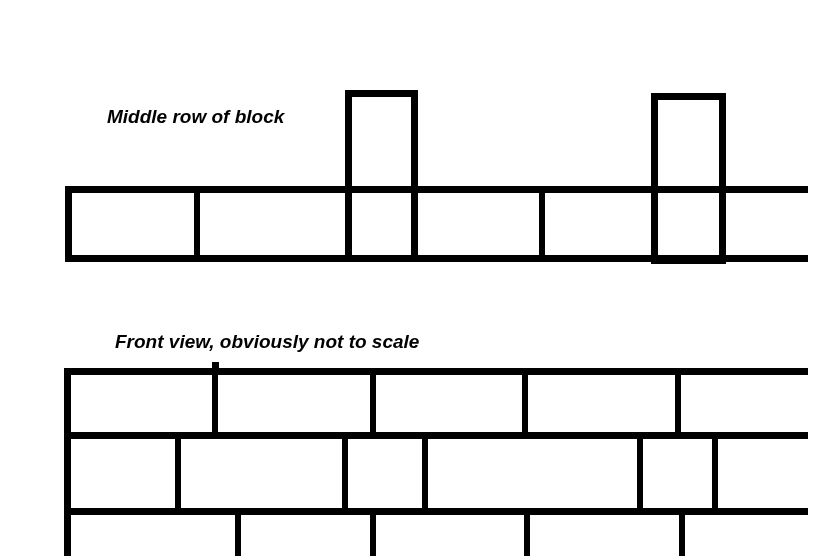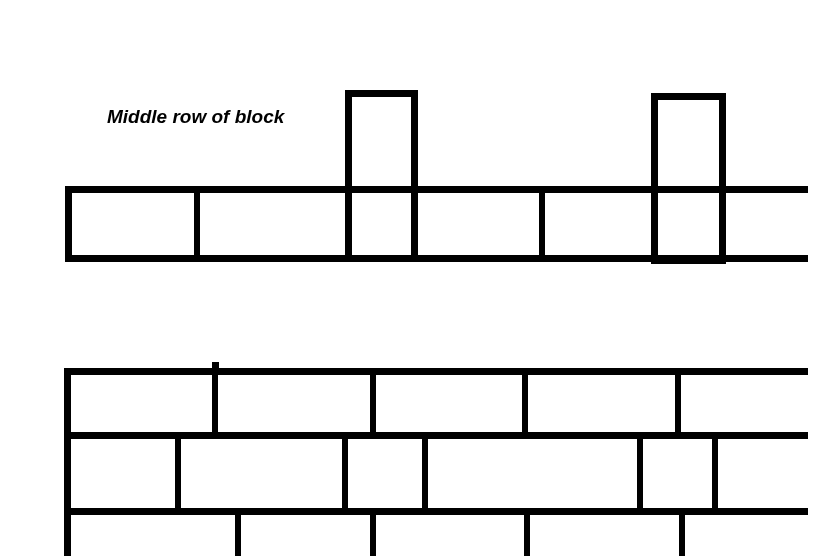--- a/index.html
+++ b/index.html
@@ -26,20 +26,21 @@
   .label-front-view { left: 63px; top: 279px; }
   .shape { position: absolute; }
   .outline { border-style: solid; background: transparent; }
   .fill { background: #000000; }
 </style>
 </head>
 <body>
 
 <div class="canvas">
   <div class="diagram-label label-middle-row">Middle row of block</div>
+  <div class="diagram-label label-front-view">Front view, obviously not to scale</div>
   <div id="middle-row-diagram">
       <div class="shape outline" style="left: 13px; top: 134px; width: 809px; height: 76px; border-width: 7px; border-color: rgb(0, 0, 0);"></div>
       <div class="shape fill" style="left: 142px; top: 134px; width: 6px; height: 76px; background: rgb(0, 0, 0);"></div>
       <div class="shape fill" style="left: 487px; top: 134px; width: 6px; height: 76px; background: rgb(0, 0, 0);"></div>
       <div class="shape outline" style="left: 293px; top: 38px; width: 73px; height: 172px; border-width: 7px; border-color: rgb(0, 0, 0);"></div>
       <div class="shape outline" style="left: 599px; top: 41px; width: 75px; height: 171px; border-width: 7px; border-color: rgb(0, 0, 0);"></div>
     </div>
   <div id="front-view-diagram">
       <div class="shape outline" style="left: 12px; top: 316px; width: 810px; height: 226px; border-width: 7px; border-color: rgb(0, 0, 0);"></div>
       <div class="shape fill" style="left: 12px; top: 380px; width: 810px; height: 7px; background: rgb(0, 0, 0);"></div>

